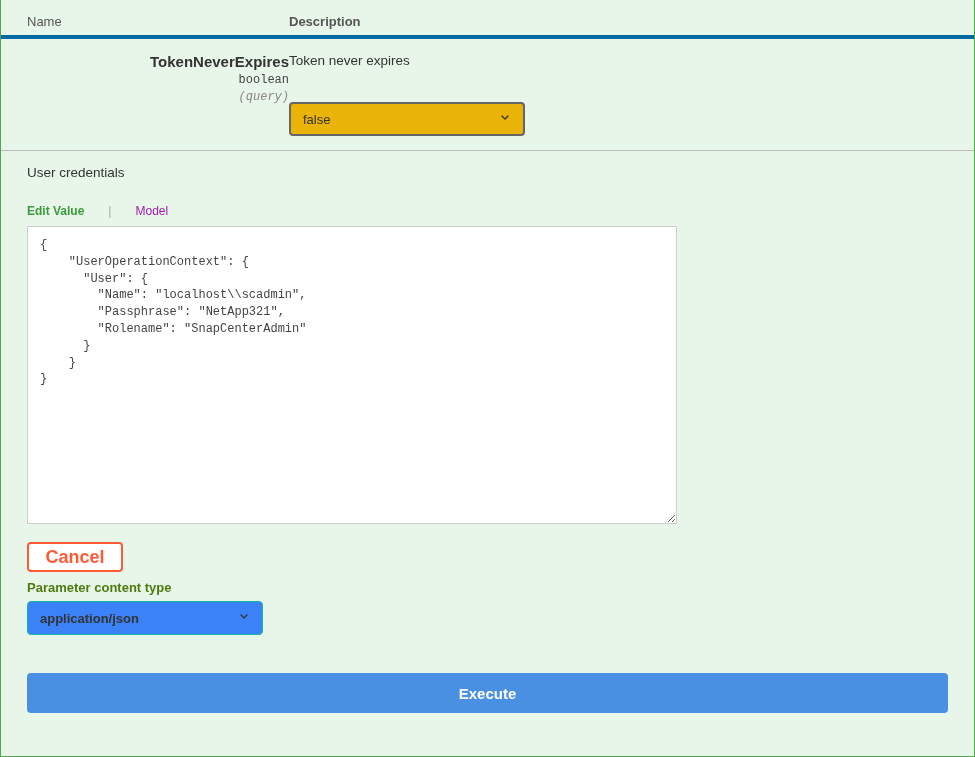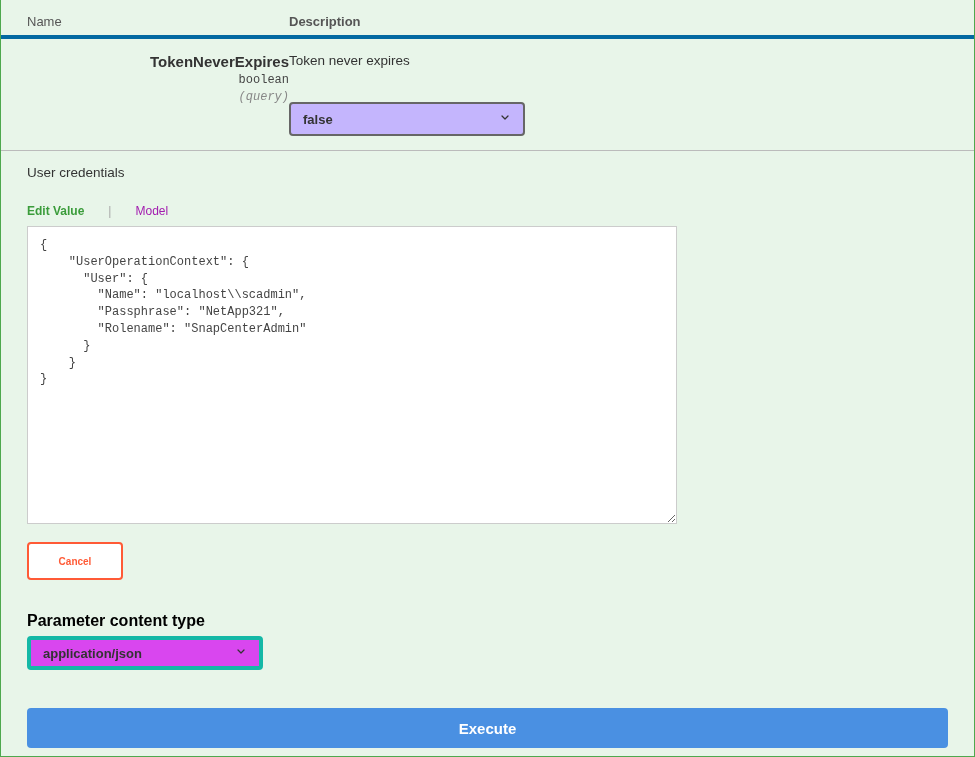--- a/index.html
+++ b/index.html
@@ -76,32 +76,32 @@
       font-size: 13.5px;
       color: #333;
       margin-bottom: 14px;
     }
     .select-box {
       position: relative;
       width: 236px;
       height: 34px;
       border: 2px solid #666;
       border-radius: 4px;
-      background: #c4b5fd;
+      background: #eab308;
       display: flex;
       align-items: center;
       padding: 0 12px;
       font-size: 13px;
-      font-weight: 700;
+      font-weight: 400;
       color: #333;
       cursor: pointer;
     }
     .select-box.light {
-      border: 4px solid #14b8a6;
-      background: #d946ef;
+      border: 1px solid #14b8a6;
+      background: #3b82f6;
       font-weight: 700;
     }
     .select-chevron {
       position: absolute;
       right: 12px;
       top: 50%;
       transform: translateY(-50%);
     }
     .tabs {
       display: flex;
@@ -136,34 +136,34 @@
       overflow: auto;
       white-space: pre;
     }
     .textarea-wrap {
       position: relative;
       display: inline-block;
     }
     .cancel-btn {
       margin-top: 14px;
       width: 96px;
-      height: 38px;
+      height: 30px;
       border: 2px solid #ff5a36;
       background: #fff;
       color: #ff5a36;
-      font-size: 10px;
+      font-size: 18px;
       font-weight: 700;
       border-radius: 4px;
       cursor: pointer;
     }
     .content-type-label {
-      margin-top: 32px;
-      font-size: 16px;
-      font-weight: 700;
-      color: #000000;
+      margin-top: 8px;
+      font-size: 13px;
+      font-weight: 700;
+      color: #4d7c0f;
       margin-bottom: 6px;
     }
     .execute-btn {
       display: block;
       margin: 24px 26px 0 26px;
       width: calc(100% - 52px);
       height: 40px;
       background: #4a90e2;
       border: none;
       border-radius: 4px;

